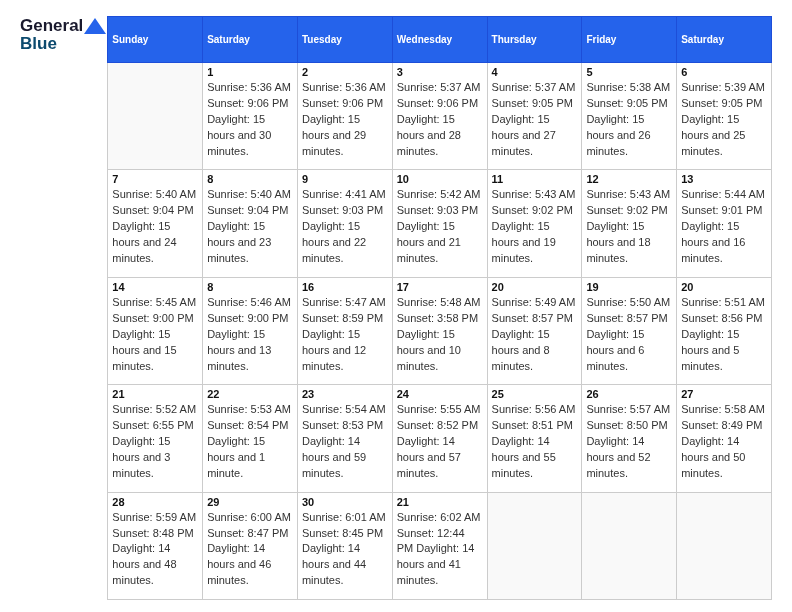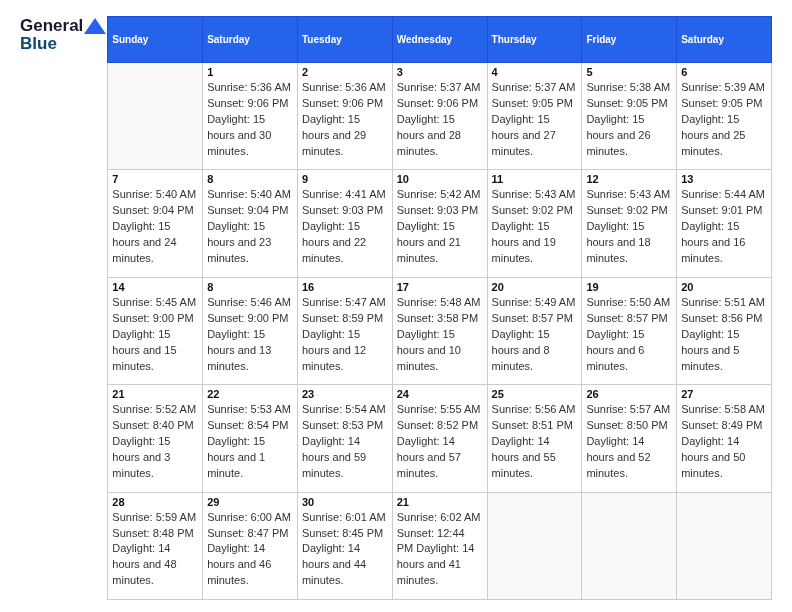--- a/index.html
+++ b/index.html
@@ -264,21 +264,21 @@
             <div class="day-info">Sunrise: 5:51 AM
 Sunset: 8:56 PM
 Daylight: 15 hours
 and 5 minutes.</div>
           </td>
         </tr>
         <tr>
           <td>
             <span class="day-number">21</span>
             <div class="day-info">Sunrise: 5:52 AM
-Sunset: 8:40 PM
+Sunset: 6:55 PM
 Daylight: 15 hours
 and 3 minutes.</div>
           </td>
           <td>
             <span class="day-number">22</span>
             <div class="day-info">Sunrise: 5:53 AM
 Sunset: 8:54 PM
 Daylight: 15 hours
 and 1 minute.</div>
           </td>

